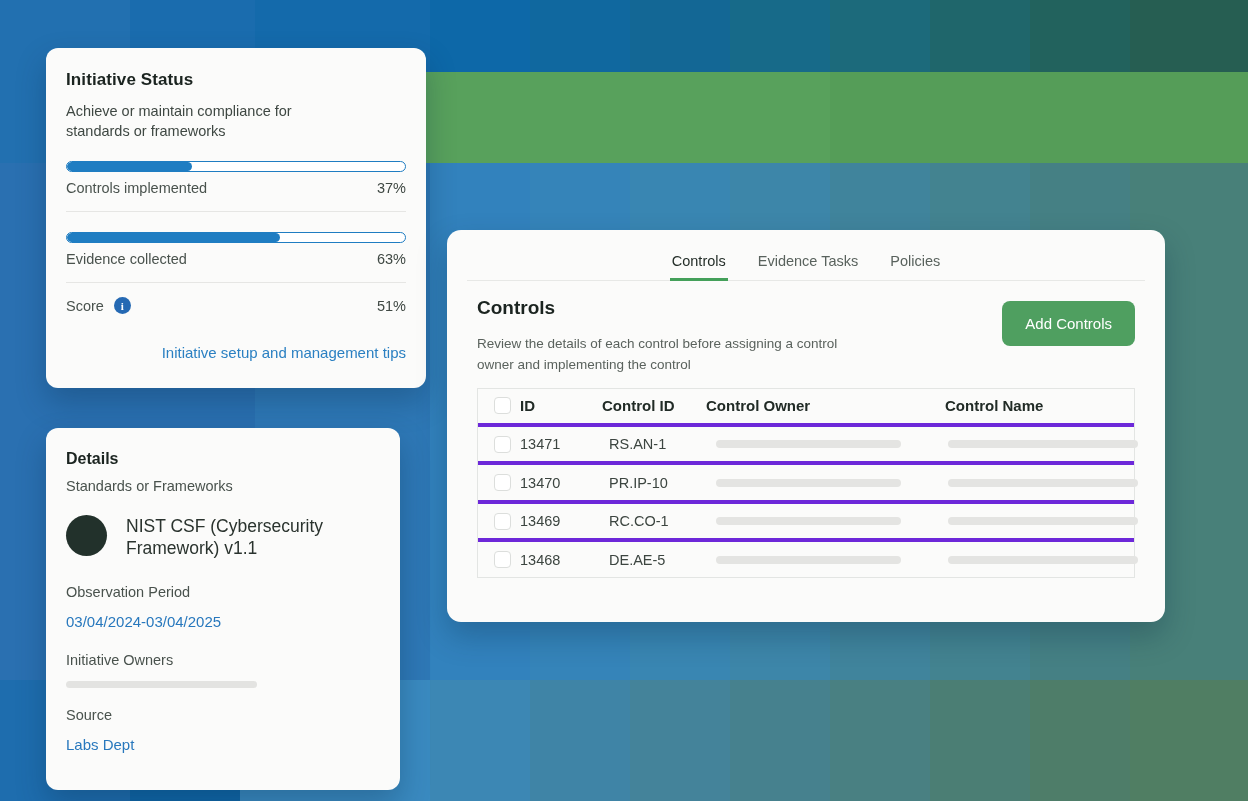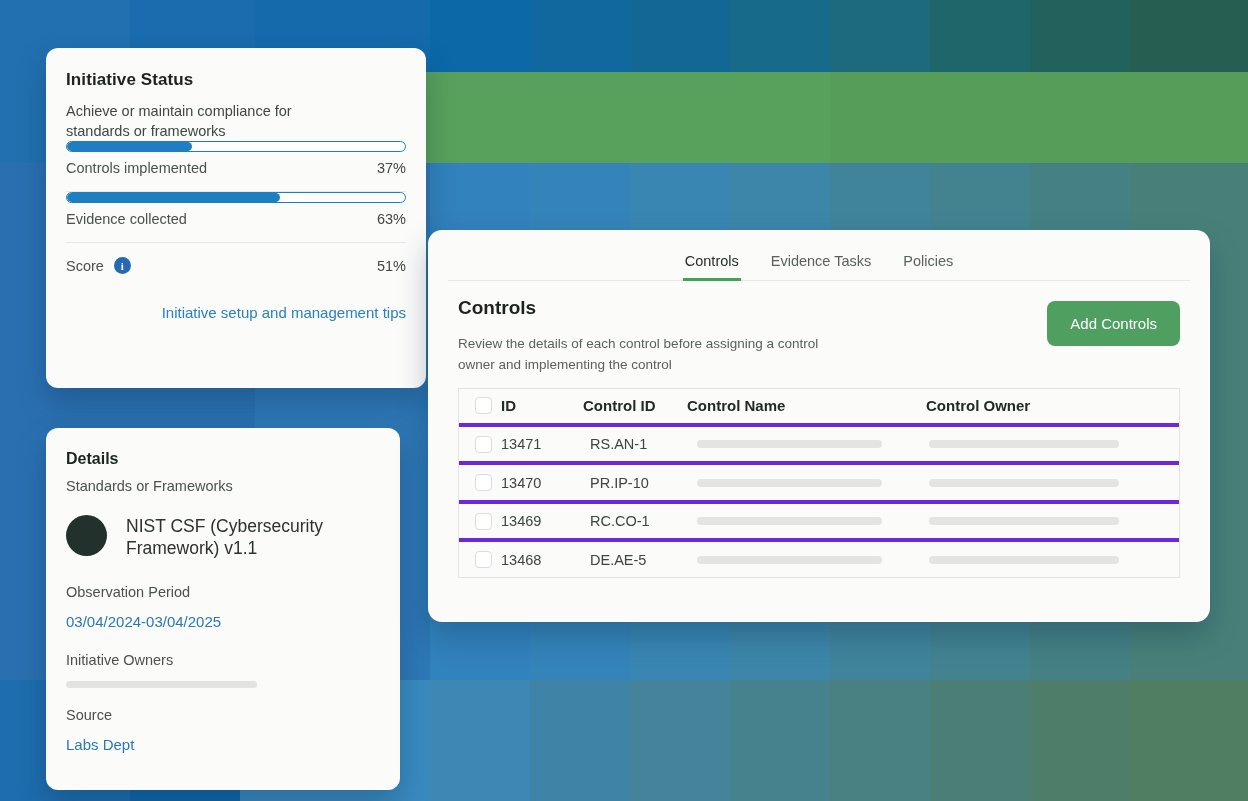--- a/index.html
+++ b/index.html
@@ -10,21 +10,21 @@
   #bg { position:absolute; inset:0; }
   .tile { position:absolute; }
 
   .card { position:absolute; background:#fbfbfa; border-radius:12px;
           box-shadow:0 14px 30px rgba(8,40,70,.28); }
 
   
   #status-card { left:46px; top:48px; width:380px; height:340px; padding:22px 20px; }
   #status-card h3 { font-size:17px; color:#1b2420; letter-spacing:.1px; }
   #status-card .desc { margin-top:11px; font-size:14.5px; line-height:1.38; color:#3f4843; max-width:250px; }
-  .metric { }
+  .metric { margin-top:20px; }
   .metric:first-of-type { margin-top:19px; }
   .bar { height:11px; border:1.5px solid #1f7dc2; border-radius:999px; background:#fff; overflow:hidden; }
   .bar-fill { height:100%; background:#1f7dc2; border-radius:999px; }
   .metric-labels { display:flex; justify-content:space-between; margin-top:8px;
                    font-size:14.5px; color:#49524d; }
   .metric-labels .val { color:#3f4843; }
   .hr { border-top:1px solid #e6e6e4; margin:15px 0 0; }
   .score-row { display:flex; align-items:center; margin-top:14px; font-size:14.5px; color:#49524d; }
   .info-icon { width:17px; height:17px; border-radius:50%; background:#2569b3; color:#fff;
                font-size:11px; font-weight:bold; display:flex; align-items:center; justify-content:center;
@@ -41,21 +41,21 @@
   .framework-row { display:flex; align-items:flex-start; margin-top:21px; }
   .framework-dot { width:41px; height:41px; border-radius:50%; background:#22312b; flex:none; }
   .framework-name { margin-left:19px; font-size:17.5px; line-height:1.28; color:#2a332e; max-width:235px; }
   .obs-label { margin-top:24px; }
   .link { color:#2878bd; font-size:15px; text-decoration:none; display:inline-block; margin-top:13px; }
   .owners-label { margin-top:21px; }
   .owner-bar { width:191px; height:7px; border-radius:4px; background:#e3e3e1; margin-top:13px; }
   .source-label { margin-top:19px; }
 
   
-  #panel { left:428px; top:230px; width:782px; height:392px; border-radius:14px; }
+  #panel { left:447px; top:230px; width:718px; height:392px; border-radius:14px; }
   .tabs-wrap { padding:14px 20px 0; }
   .tabs { display:flex; justify-content:center; gap:28px; border-bottom:1px solid #e7e8e6; }
   .tab { font-size:14.5px; color:#59625d; padding:9px 2px 12px; margin-bottom:-1px; cursor:pointer; }
   .tab.active { color:#242e29; border-bottom:3px solid #44a05a; padding-bottom:9px; }
   .panel-head { display:flex; justify-content:space-between; align-items:flex-start; padding:16px 30px 0; }
   .panel-head h2 { font-size:19px; color:#1b2420; }
   .panel-desc { margin-top:15px; font-size:13.5px; line-height:1.55; color:#5a625d; max-width:395px; }
   .add-btn { background:#4f9f60; color:#fff; border:none; border-radius:8px; font-family:inherit;
              font-size:15px; font-weight:normal; padding:14px 23px; margin-top:4px; cursor:pointer; }
 
@@ -178,22 +178,22 @@
       <div class="panel-desc">Review the details of each control before assigning a control owner and implementing the control</div>
     </div>
     <button class="add-btn">Add Controls</button>
   </div>
 
   <div class="table">
     <div class="trow thead">
       <span class="checkbox"></span>
       <span class="hcell">ID</span>
       <span class="hcell">Control ID</span>
+      <span class="hcell">Control Owner</span>
       <span class="hcell">Control Name</span>
-      <span class="hcell">Control Owner</span>
     </div>
 
     <div class="trow">
       <span class="checkbox"></span>
       <span class="cell">13471</span>
       <span class="cell cid-val">RS.AN-1</span>
       <span class="ph-bar ph-name"></span>
       <span class="ph-bar ph-owner"></span>
     </div>
     <div class="trow">

